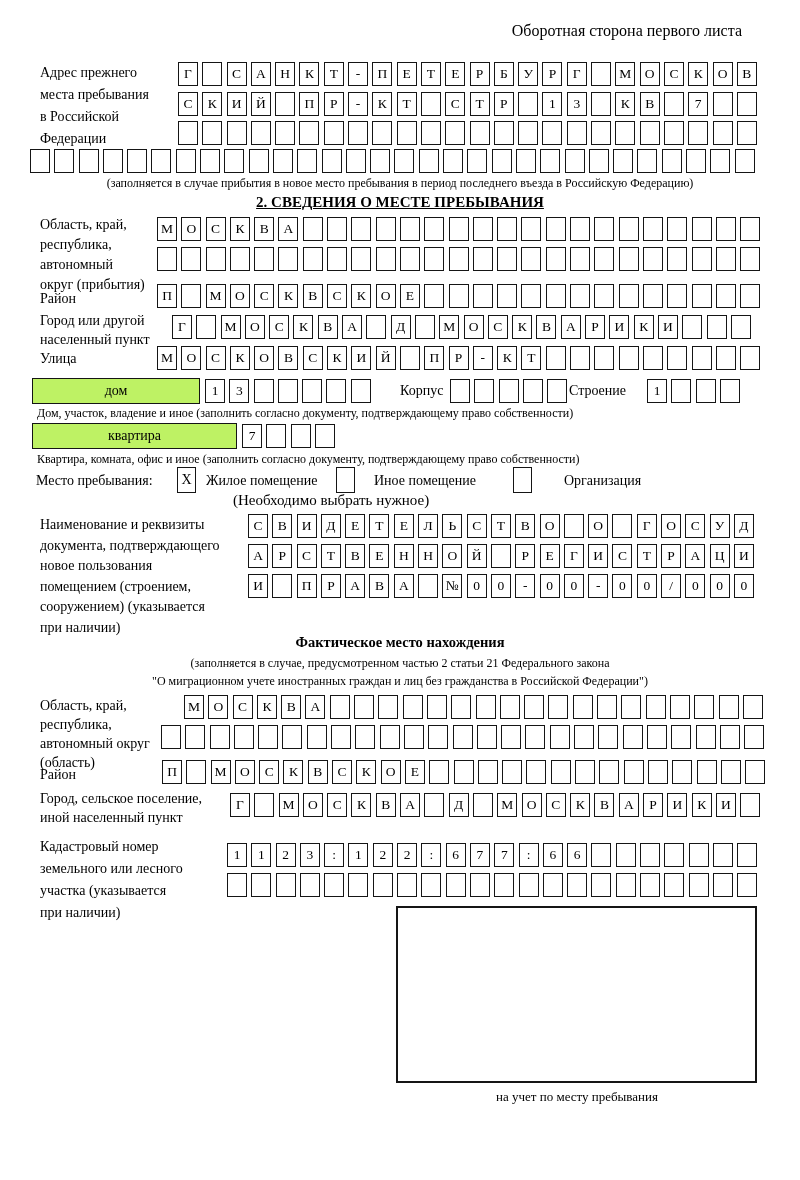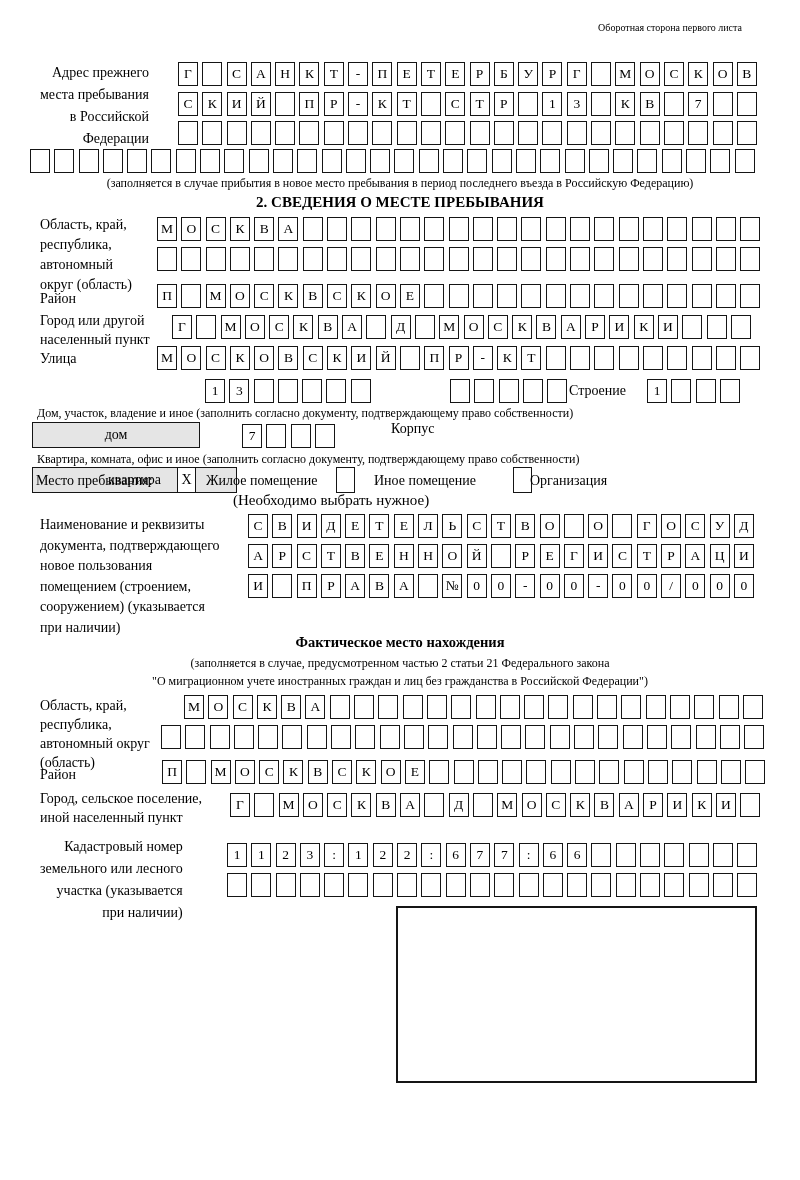--- a/index.html
+++ b/index.html
@@ -2,30 +2,30 @@
 <html><head>
 <meta charset="utf-8">
 <style>
   html,body{margin:0;padding:0;background:#fff;}
   body{width:800px;height:1180px;position:relative;font-family:"Liberation Serif",serif;color:#000;overflow:hidden;}
   .cellrow{position:absolute;display:flex;gap:4.3px;}
   .cell{width:20px;height:24px;border:1.6px solid #151515;box-sizing:border-box;display:flex;align-items:center;justify-content:center;font-size:13.5px;line-height:1;flex:none;background:#fff;}
   .lbl{position:absolute;font-size:14px;line-height:20px;white-space:nowrap;}
   .lh19 div{line-height:19px;}
   .lh18 div{line-height:18.5px;}
-  .lh22 div{line-height:22px;text-align:right;}
+  .lh22 div{line-height:22px;}
   .lh205 div{line-height:20.5px;}
   .note{position:absolute;font-size:12px;white-space:nowrap;}
   .centerfull{left:0;width:800px;text-align:center;white-space:nowrap;}
   .heading{position:absolute;left:0;width:800px;text-align:center;font-weight:bold;font-size:15px;}
-  .widebox{position:absolute;border:1.6px solid #151515;box-sizing:border-box;display:flex;align-items:center;justify-content:center;font-size:14px;background:#e5e5e5;margin-top:44px;}
+  .widebox{position:absolute;border:1.6px solid #151515;box-sizing:border-box;display:flex;align-items:center;justify-content:center;font-size:14px;background:#bef264;}
   .checkbox{position:absolute;width:19px;height:26px;border:1.6px solid #151515;box-sizing:border-box;display:flex;align-items:center;justify-content:center;font-size:14px;background:#fff;}
   .stampbox{position:absolute;border:2px solid #151515;box-sizing:border-box;background:#fff;}
   .stampcap{position:absolute;font-size:13px;line-height:21.5px;text-align:center;}
-  .title{position:absolute;font-size:10px;white-space:nowrap;}
+  .title{position:absolute;font-size:16px;white-space:nowrap;}
 </style>
 </head>
 <body>
 
 <div class="title" style="top:22px;right:58px;">Оборотная сторона первого листа</div>
 
 <div class="lbl lh22" style="left:40px;top:62px;">
     <div>Адрес прежнего</div>
     <div>места пребывания</div>
     <div>в Российской</div>
@@ -136,27 +136,27 @@
     <div class="cell"></div>
     <div class="cell"></div>
     <div class="cell"></div>
     <div class="cell"></div>
     <div class="cell"></div>
     <div class="cell"></div>
     <div class="cell"></div>
   </div>
 <div class="note centerfull" style="top:176px;">(заполняется в случае прибытия в новое место пребывания в период последнего въезда в Российскую Федерацию)</div>
 
-<div class="heading" style="top:194px;">2. СВЕДЕНИЯ О МЕСТЕ ПРЕБЫВАНИЯ</div>
+<div class="heading" style="top:194px;text-decoration:underline;">2. СВЕДЕНИЯ О МЕСТЕ ПРЕБЫВАНИЯ</div>
 
 <div class="lbl" style="left:40px;top:215px;">
     <div>Область, край,</div>
     <div>республика,</div>
     <div>автономный</div>
-    <div>округ (область)</div>
+    <div>округ (прибытия)</div>
   </div>
 <div class="cellrow" style="left:157px;top:217px;">
     <div class="cell">М</div>
     <div class="cell">О</div>
     <div class="cell">С</div>
     <div class="cell">К</div>
     <div class="cell">В</div>
     <div class="cell">А</div>
     <div class="cell"></div>
     <div class="cell"></div>
@@ -298,21 +298,21 @@
 <div class="widebox" style="left:32px;top:378px;width:168px;height:26px;">дом</div>
 <div class="cellrow" style="left:205px;top:379px;">
     <div class="cell">1</div>
     <div class="cell">3</div>
     <div class="cell"></div>
     <div class="cell"></div>
     <div class="cell"></div>
     <div class="cell"></div>
     <div class="cell"></div>
   </div>
-<div class="lbl" style="left:391px;top:381px;margin-top:38px;">Корпус</div>
+<div class="lbl" style="left:400px;top:381px;">Корпус</div>
 <div class="cellrow" style="left:450px;top:379px;">
     <div class="cell"></div>
     <div class="cell"></div>
     <div class="cell"></div>
     <div class="cell"></div>
     <div class="cell"></div>
   </div>
 <div class="lbl" style="left:569px;top:381px;">Строение</div>
 <div class="cellrow" style="left:647px;top:379px;">
     <div class="cell">1</div>
@@ -330,21 +330,21 @@
     <div class="cell"></div>
   </div>
 <div class="note" style="left:37px;top:452px;">Квартира, комната, офис и иное (заполнить согласно документу, подтверждающему право собственности)</div>
 
 <div class="lbl" style="left:36px;top:471px;">Место пребывания:</div>
 <div class="checkbox" style="left:177px;top:467px;">X</div>
 <div class="lbl" style="left:206px;top:471px;">Жилое помещение</div>
 <div class="checkbox" style="left:336px;top:467px;"></div>
 <div class="lbl" style="left:374px;top:471px;">Иное помещение</div>
 <div class="checkbox" style="left:513px;top:467px;"></div>
-<div class="lbl" style="left:530px;top:471px;">Организация</div>
+<div class="lbl" style="left:564px;top:471px;">Организация</div>
 <div class="note" style="left:233px;top:492px;font-size:15px;">(Необходимо выбрать нужное)</div>
 
 <div class="lbl lh205" style="left:40px;top:515px;">
     <div>Наименование и реквизиты</div>
     <div>документа, подтверждающего</div>
     <div>новое пользования</div>
     <div>помещением (строением,</div>
     <div>сооружением) (указывается</div>
     <div>при наличии)</div>
   </div>
@@ -590,13 +590,14 @@
     <div class="cell"></div>
     <div class="cell"></div>
     <div class="cell"></div>
     <div class="cell"></div>
     <div class="cell"></div>
     <div class="cell"></div>
   </div>
 
 <div class="stampbox" style="left:396px;top:906px;width:361px;height:177px;"></div>
 <div class="stampcap" style="left:381px;top:1086px;width:392px;">
+    <div>на учет по месту пребывания</div>
   </div>
 
 </body></html>

